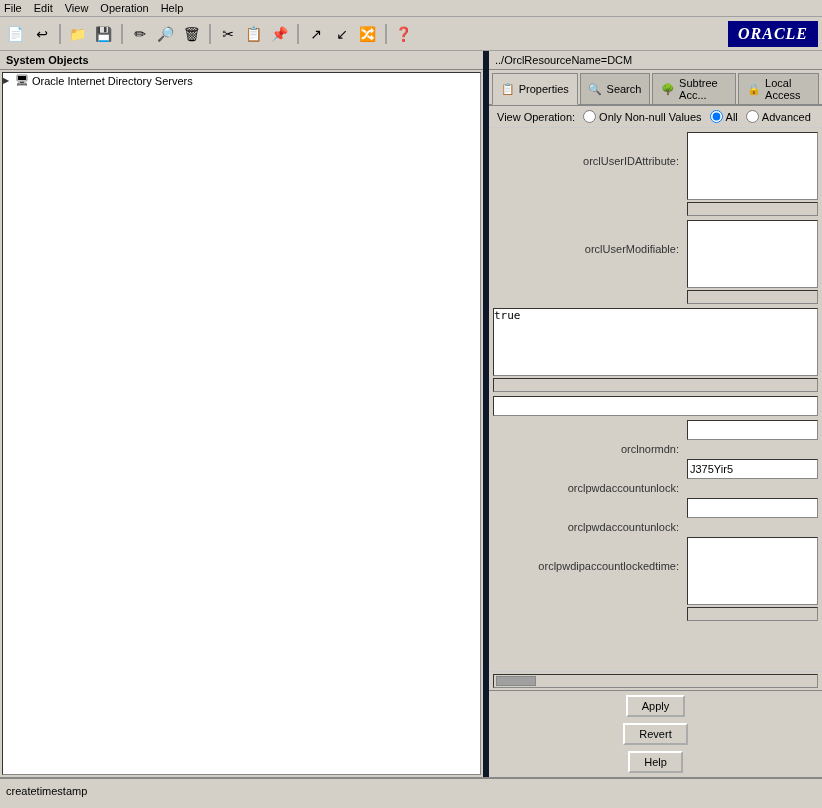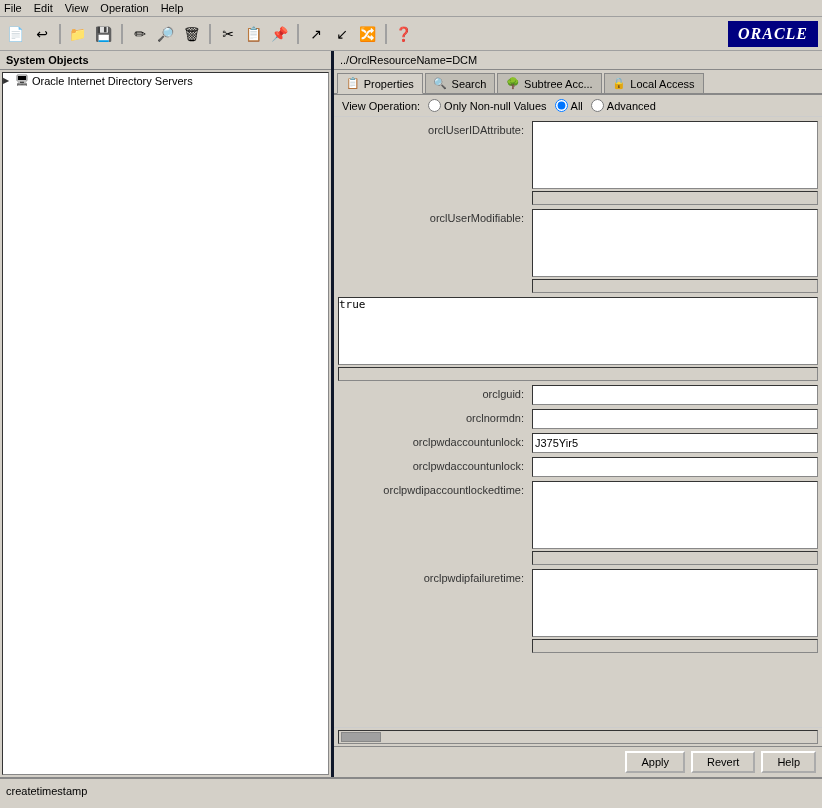--- a/index.html
+++ b/index.html
@@ -49,22 +49,22 @@
     }
 
     
     .main-content {
       display: flex;
       height: calc(808px - 34px - 22px - 26px);
     }
 
     
     .left-panel {
-      width: 334px;
-      border-right: 3px solid #0f172a;
+      width: 489px;
+      border-right: 6px solid #0f172a;
       display: flex;
       flex-direction: column;
       background: #d4d0c8;
     }
     .panel-header {
       background: #d4d0c8;
       border-bottom: 1px solid #888;
       padding: 3px 6px;
       font-weight: bold;
       font-size: 11px;
@@ -137,20 +137,21 @@
       margin-bottom: 4px;
       gap: 4px;
     }
     .prop-label {
       width: 190px;
       min-width: 190px;
       text-align: right;
       padding: 3px 4px 0 0;
       font-size: 11px;
       color: #333;
+      margin-top: 20px;
     }
     .prop-input {
       flex: 1;
     }
     .prop-input input[type="text"] {
       width: 100%;
       height: 20px;
       border: 1px inset #888;
       background: white;
       font-size: 11px;
@@ -167,20 +168,21 @@
 
     
     .bottom-bar {
       display: flex;
       align-items: center;
       justify-content: flex-end;
       padding: 4px 6px;
       gap: 6px;
       border-top: 1px solid #888;
       background: #d4d0c8;
+      flex-direction: column;
     }
     .bottom-btn {
       padding: 3px 14px;
       background: #d4d0c8;
       border: 2px outset #fff;
       cursor: pointer;
       font-size: 11px;
     }
 
     
@@ -304,47 +306,40 @@
             <div class="prop-input"><textarea class="prop-textarea" style=""></textarea><div style="display: flex; align-items: center; gap: 2px;">
                 <div style="flex: 1 1 0%; height: 14px; background: rgb(212, 208, 200); border: 1px inset rgb(136, 136, 136);"></div>
               </div></div>
           </div>
           <div class="prop-row">
             <div class="prop-input"><textarea class="prop-textarea" style="">true</textarea><div style="display: flex; align-items: center; gap: 2px;">
                 <div style="flex: 1 1 0%; height: 14px; background: rgb(212, 208, 200); border: 1px inset rgb(136, 136, 136);"></div>
               </div></div>
           </div>
           <div class="prop-row">
-            <div class="prop-label">orclguid:</div>
             <div class="prop-input"><input type="text" style=""></div>
           </div>
           <div class="prop-row">
             <div class="prop-label">orclnormdn:</div>
             <div class="prop-input"><input type="text" style=""></div>
           </div>
           <div class="prop-row">
             <div class="prop-label">orclpwdaccountunlock:</div>
             <div class="prop-input"><input type="text" value="J375Yir5" style=""></div>
           </div>
           <div class="prop-row">
             <div class="prop-label">orclpwdaccountunlock:</div>
             <div class="prop-input"><input type="text" style=""></div>
           </div>
           <div class="prop-row">
             <div class="prop-label">orclpwdipaccountlockedtime:</div>
             <div class="prop-input"><textarea class="prop-textarea" style=""></textarea><div style="display: flex; align-items: center; gap: 2px;">
                 <div style="flex: 1 1 0%; height: 14px; background: rgb(212, 208, 200); border: 1px inset rgb(136, 136, 136);"></div>
               </div></div>
           </div>
-          <div class="prop-row">
-            <div class="prop-label">orclpwdipfailuretime:</div>
-            <div class="prop-input"><textarea class="prop-textarea" style=""></textarea><div style="display: flex; align-items: center; gap: 2px;">
-                <div style="flex: 1 1 0%; height: 14px; background: rgb(212, 208, 200); border: 1px inset rgb(136, 136, 136);"></div>
-              </div></div>
-          </div>
         </div>
     </div>
 
     <div style="display:flex; align-items:center; padding: 2px 4px; border-top: 1px solid #ccc;">
       <div style="flex:1; height:14px; background:#d4d0c8; border: 1px inset #888; display:flex; align-items:center;">
         <div style="width:40px; height:10px; background:#a0a0a0; margin-left:2px; border:1px solid #888;"></div>
       </div>
     </div>
 
     <div class="bottom-bar">

